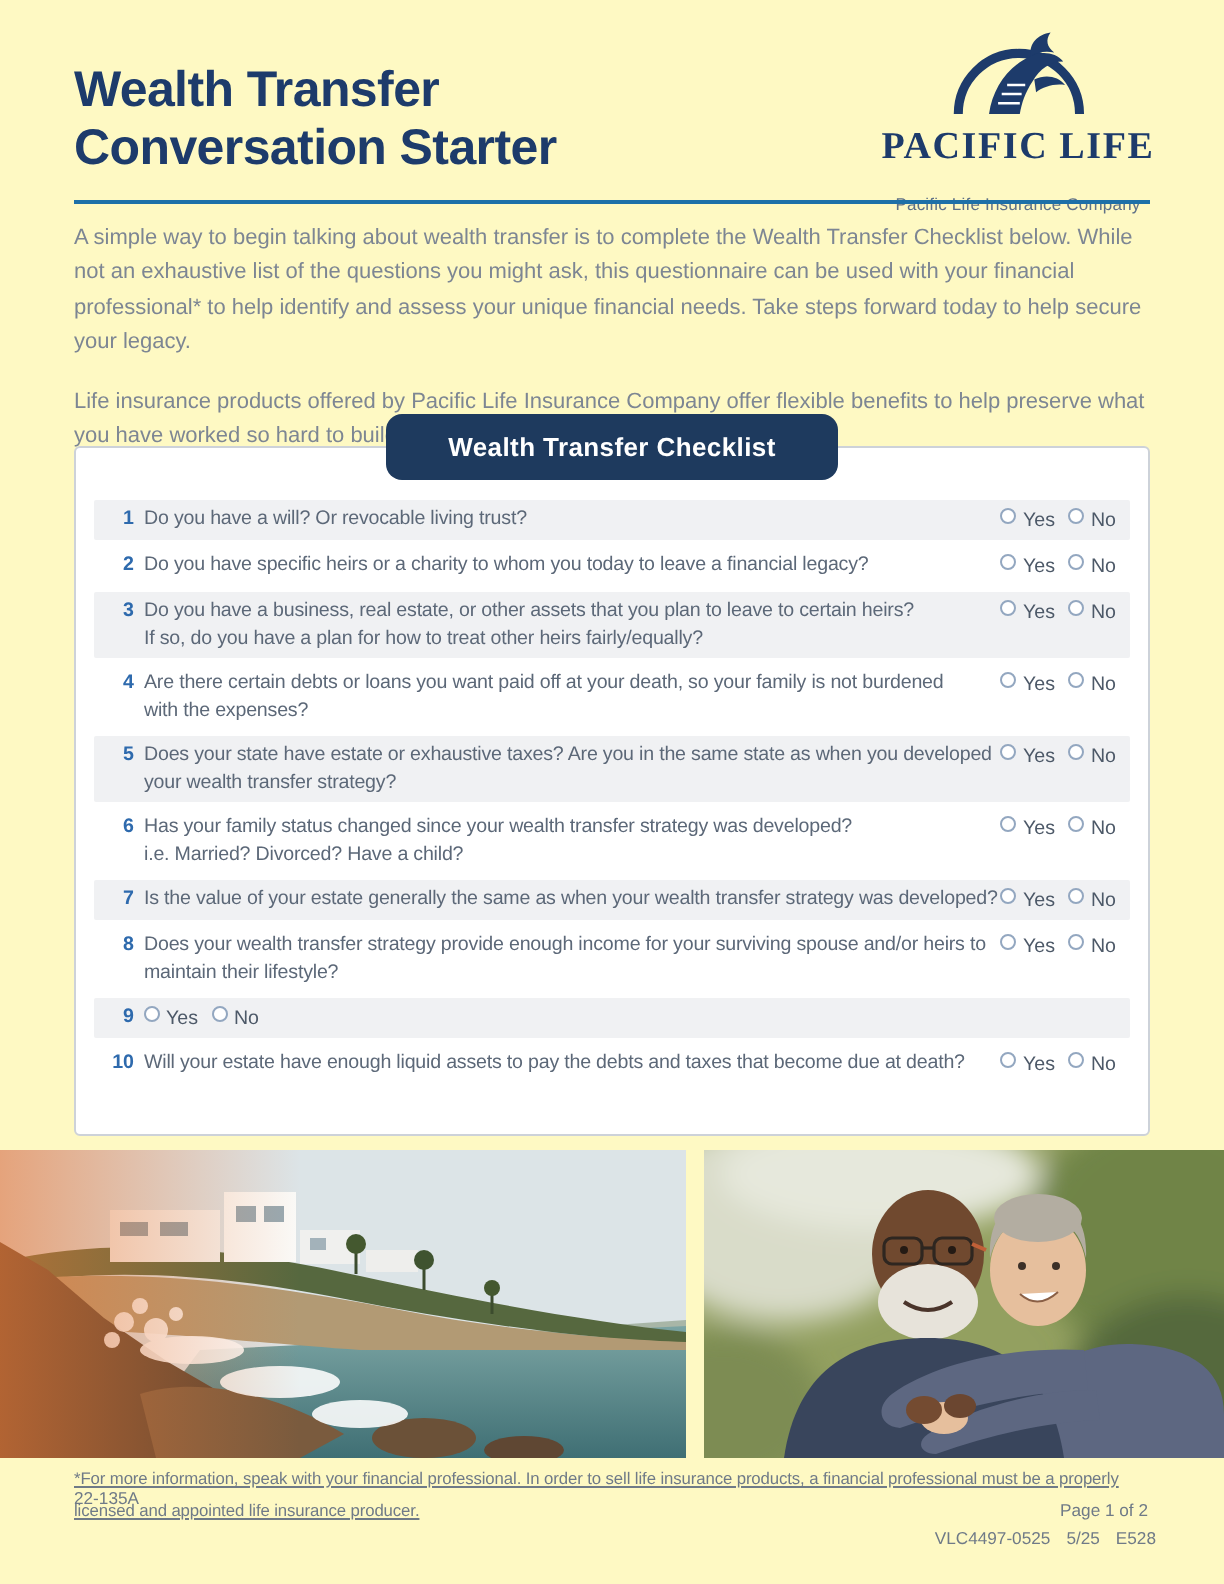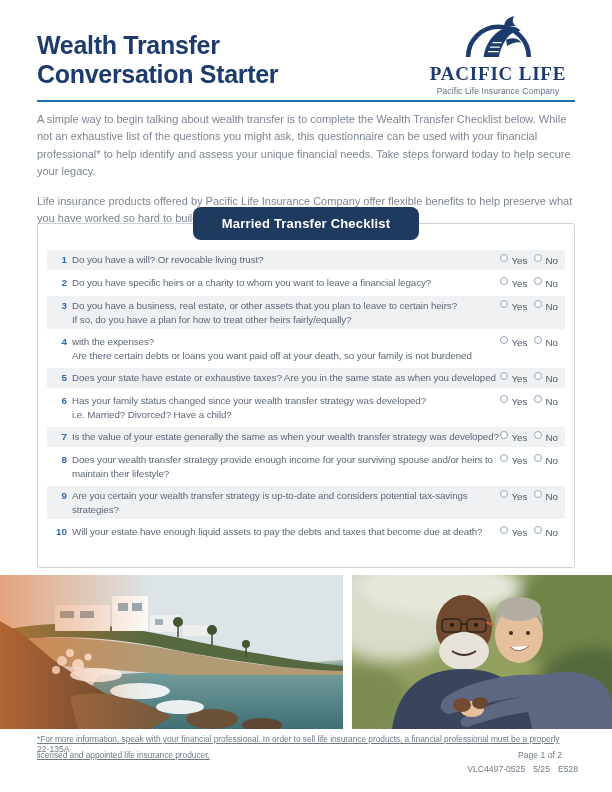--- a/index.html
+++ b/index.html
@@ -1,33 +1,33 @@
 <!DOCTYPE html>
 <html style="--navy: #1d3b6b; --banner-navy: #1e3a5e; --rule-blue: #1d70a8; --number-blue: #2e6aad; --body-text: #7d8693; --question-text: #5c6878; --option-text: #4d5968; --radio-border: #93a7c0; --row-shade: #f0f1f3; --box-border: #cdd2d9; --footer-text: #6f7a87; --logo-company: #5f7186;"><head>
 <meta charset="utf-8">
 <style>
   html,body { margin:0; padding:0; background:#9b9b9b; }
   .page {
     position:relative; width:612px; height:792px; margin:0 auto;
-    background:#ffffff; overflow:hidden;
+    background:#fef9c3; overflow:hidden;
     font-family:"Liberation Sans", sans-serif;
   }
   
   .title {
     position:absolute; left:37px; top:31px;
     font-size:25px; line-height:29px; font-weight:bold;
     color:var(--navy); letter-spacing:-0.3px;
   }
-  .logo { position:absolute; top:14px; right:38px; width:152px; text-align:center; }
+  .logo { position:absolute; top:14px; right:27px; width:152px; text-align:center; }
   .logo svg { display:block; margin:0 auto; }
   .logo-name {
     font-family:"Liberation Serif", serif; font-weight:bold;
     font-size:19px; letter-spacing:0.8px; color:var(--navy); margin-top:1px;
   }
-  .logo-company { font-size:8.5px; color:var(--logo-company); margin-top:1px; letter-spacing:0.1px;text-align:center; }
+  .logo-company { font-size:8.5px; color:var(--logo-company); margin-top:12px; letter-spacing:0.1px;text-align:center; }
   .rule { position:absolute; left:37px; width:538px; top:100px; height:2px; background:var(--rule-blue); }
   
   .intro { position:absolute; left:37px; top:111px; width:540px;
            font-size:11px; line-height:1.58; color:var(--body-text); }
   .intro p { margin:0 0 12px 0; }
   
   .banner {
     position:absolute; top:207px; left:50%; transform:translateX(-50%);
     width:226px; height:33px; background:var(--banner-navy); border-radius:8px;
     color:#ffffff; font-size:13px; font-weight:bold; letter-spacing:0.2px;
@@ -55,21 +55,21 @@
   .radio { width:8px; height:8px; border:1px solid var(--radio-border);
            border-radius:50%; box-sizing:border-box; margin-right:3px; background:#fff; }
   
   .photo-left  { position:absolute; left:0;     top:575px; width:343px; height:154px; }
   .photo-right { position:absolute; left:352px; top:575px; width:260px; height:154px; }
   .photo-left svg, .photo-right svg { display:block; }
   
   .disclosure { position:absolute; left:37px; top:732px; width:541px;
                 font-size:8.4px; line-height:1.85; color:var(--footer-text); letter-spacing:-0.05px;text-decoration:underline; }
   .form-number { position:absolute; left:37px; top:744px; font-size:8.6px; color:var(--footer-text); }
-  .page-label { position:absolute; right:50px; top:750px; font-size:8.6px; color:var(--footer-text); }
+  .page-label { position:absolute; right:38px; top:750px; font-size:8.6px; color:var(--footer-text); }
   .doc-code { position:absolute; right:34px; top:764px; font-size:8.6px; color:var(--footer-text);
               display:flex; gap:8px;align-items:flex-end; }
 </style>
 </head>
 <body>
 
 <div class="page">
 
   <div class="title">
     <div>Wealth Transfer</div>
@@ -90,21 +90,21 @@
     <div class="logo-company">Pacific Life Insurance Company</div>
   </div>
 
   <div class="rule"></div>
 
   <div class="intro">
     <p>A simple way to begin talking about wealth transfer is to complete the Wealth Transfer Checklist below. While not an exhaustive list of the questions you might ask, this questionnaire can be used with your financial professional* to help identify and assess your unique financial needs. Take steps forward today to help secure your legacy.</p>
     <p>Life insurance products offered by Pacific Life Insurance Company offer flexible benefits to help preserve what you have worked so hard to build for the people and organizations you love.</p>
   </div>
 
-  <div class="banner">Married Transfer Checklist</div>
+  <div class="banner">Wealth Transfer Checklist</div>
   <div class="box">
     <div id="checklist-rows">
         <div class="q-row shaded">
           <span class="q-num">1</span>
           <div class="q-text">
             <div>Do you have a will? Or revocable living trust?</div>
           </div>
           <div class="q-opts">
             <span class="q-opt">
               <span class="radio"></span>
@@ -112,21 +112,21 @@
             </span>
             <span class="q-opt">
               <span class="radio"></span>
               <span>No</span>
             </span>
           </div>
         </div>
         <div class="q-row">
           <span class="q-num">2</span>
           <div class="q-text">
-            <div>Do you have specific heirs or a charity to whom you want to leave a financial legacy?</div>
+            <div>Do you have specific heirs or a charity to whom you today to leave a financial legacy?</div>
           </div>
           <div class="q-opts">
             <span class="q-opt">
               <span class="radio"></span>
               <span>Yes</span>
             </span>
             <span class="q-opt">
               <span class="radio"></span>
               <span>No</span>
             </span>
@@ -145,38 +145,39 @@
             </span>
             <span class="q-opt">
               <span class="radio"></span>
               <span>No</span>
             </span>
           </div>
         </div>
         <div class="q-row">
           <span class="q-num">4</span>
           <div class="q-text">
+            <div>Are there certain debts or loans you want paid off at your death, so your family is not burdened</div>
             <div>with the expenses?</div>
-            <div>Are there certain debts or loans you want paid off at your death, so your family is not burdened</div>
           </div>
           <div class="q-opts">
             <span class="q-opt">
               <span class="radio"></span>
               <span>Yes</span>
             </span>
             <span class="q-opt">
               <span class="radio"></span>
               <span>No</span>
             </span>
           </div>
         </div>
         <div class="q-row shaded">
           <span class="q-num">5</span>
           <div class="q-text">
             <div>Does your state have estate or exhaustive taxes? Are you in the same state as when you developed</div>
+            <div>your wealth transfer strategy?</div>
           </div>
           <div class="q-opts">
             <span class="q-opt">
               <span class="radio"></span>
               <span>Yes</span>
             </span>
             <span class="q-opt">
               <span class="radio"></span>
               <span>No</span>
             </span>
@@ -227,24 +228,20 @@
               <span>Yes</span>
             </span>
             <span class="q-opt">
               <span class="radio"></span>
               <span>No</span>
             </span>
           </div>
         </div>
         <div class="q-row shaded">
           <span class="q-num">9</span>
-          <div class="q-text">
-            <div>Are you certain your wealth transfer strategy is up-to-date and considers potential tax-savings</div>
-            <div>strategies?</div>
-          </div>
           <div class="q-opts">
             <span class="q-opt">
               <span class="radio"></span>
               <span>Yes</span>
             </span>
             <span class="q-opt">
               <span class="radio"></span>
               <span>No</span>
             </span>
           </div>

